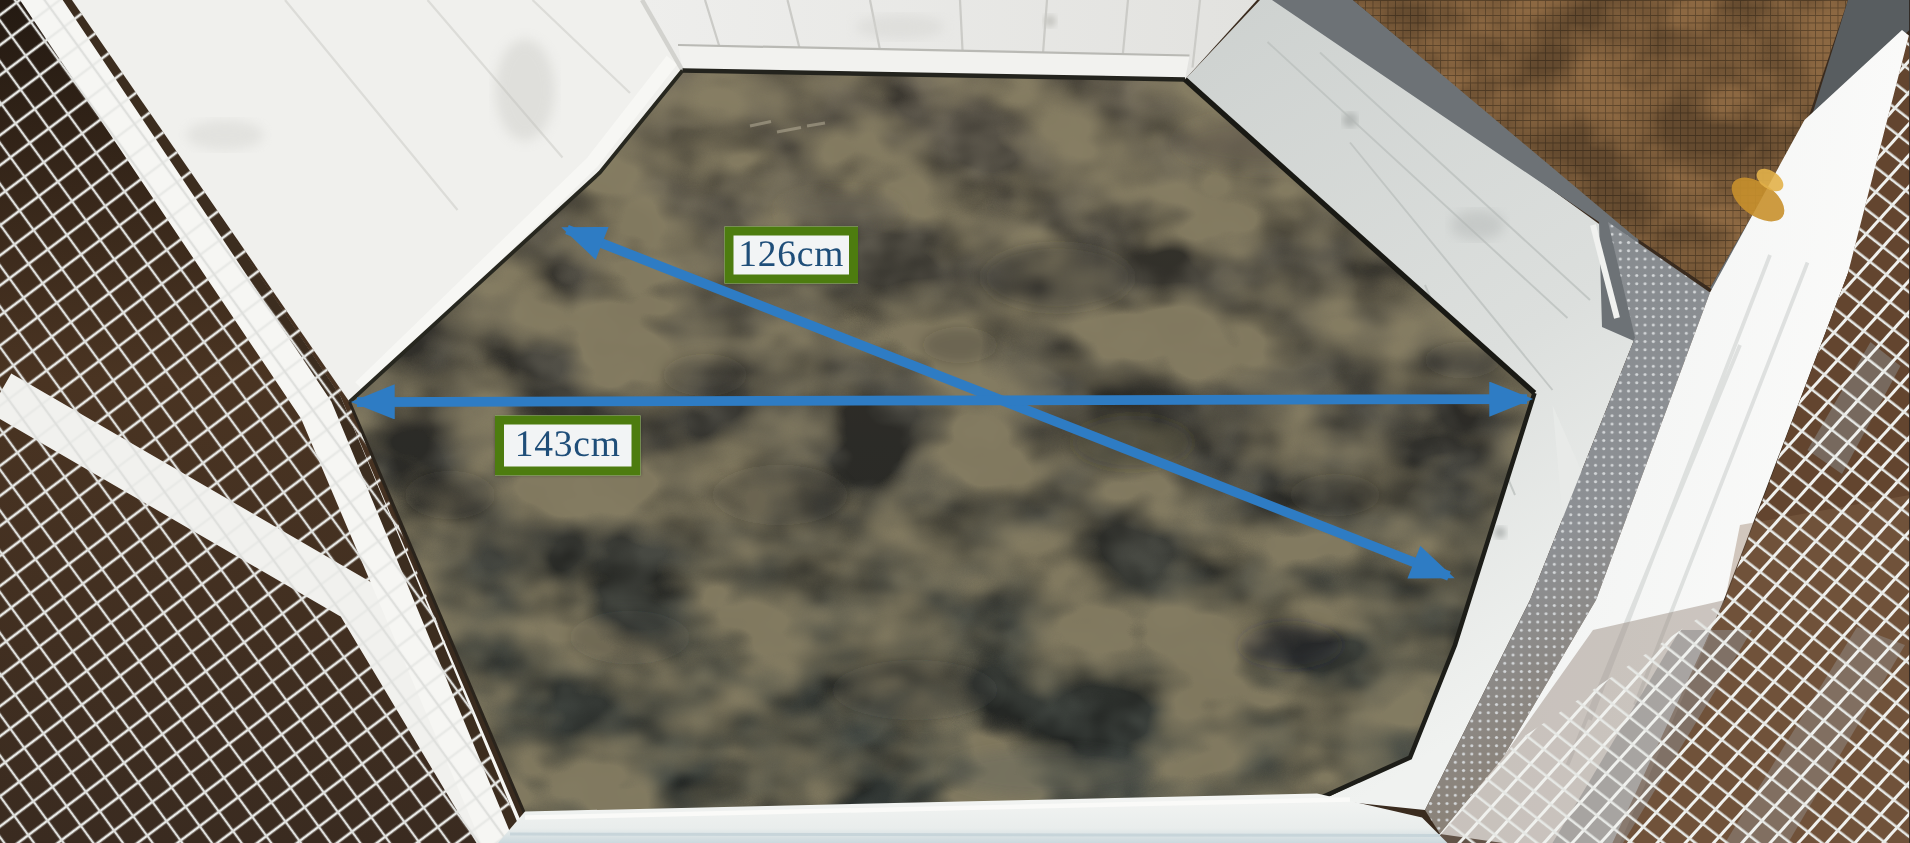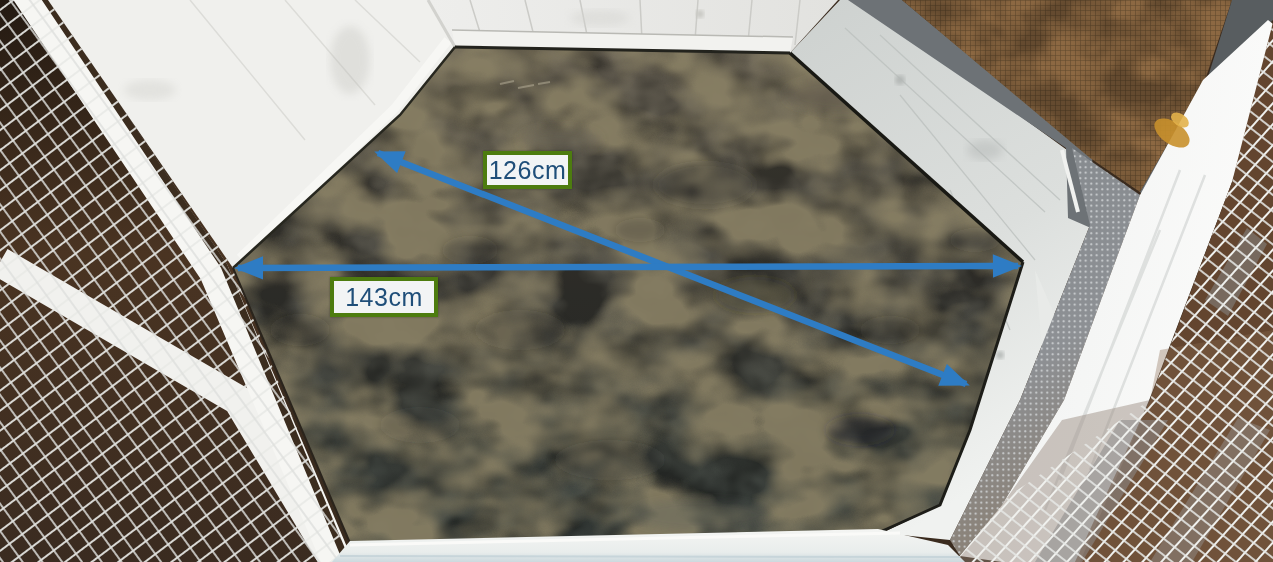--- a/index.html
+++ b/index.html
@@ -3,23 +3,24 @@
 <meta charset="utf-8">
 <style>
   html,body{margin:0;padding:0;background:#222;}
   #photo{
     position:relative;width:1273px;height:562px;overflow:hidden;
     font-family:"Liberation Sans",sans-serif;background:#3a2b1e;
   }
   #photo svg{position:absolute;left:0;top:0;display:block;}
   .dim-label{
     position:absolute;display:flex;align-items:center;justify-content:center;
-    background:#f2f4f5;border:4px solid #4d7c0f;box-sizing:border-box;
+    background:#f2f4f5;border:6px solid #4d7c0f;box-sizing:border-box;
     color:#1f4e79;font-size:25px;letter-spacing:.5px;
     box-shadow:0 0 2px rgba(0,0,0,.35);
+    font-family:Liberation Serif, serif;
   }
 </style>
 </head>
 <body>
 
 <div id="photo">
 
 <svg width="1273" height="562" viewBox="0 0 1273 562">
   <defs>
     <linearGradient id="floorGrad" x1="0" y1="0" x2="0" y2="1">
@@ -215,14 +216,14 @@
     <line x1="340" y1="556" x2="960" y2="557" stroke="#c3d2d8" stroke-width="2" opacity="0.8"></line>
   </g>
 
   <g stroke="#2e7cc4" stroke-width="6.5" fill="none">
     <line x1="378" y1="153" x2="966" y2="384" marker-start="url(#ah)" marker-end="url(#ah)"></line>
     <line x1="238" y1="268" x2="1018" y2="266" marker-start="url(#ah)" marker-end="url(#ah)"></line>
   </g>
 </svg>
 
   <div class="dim-label" style="left:483px;top:151px;width:89px;height:38px">126cm</div>
-  <div class="dim-label" style="left:330px;top:277px;width:108px;height:40px">143cm</div>
+  <div class="dim-label" style="left:330px;top:277px;width:97px;height:40px">143cm</div>
 </div>
 
 </body></html>

